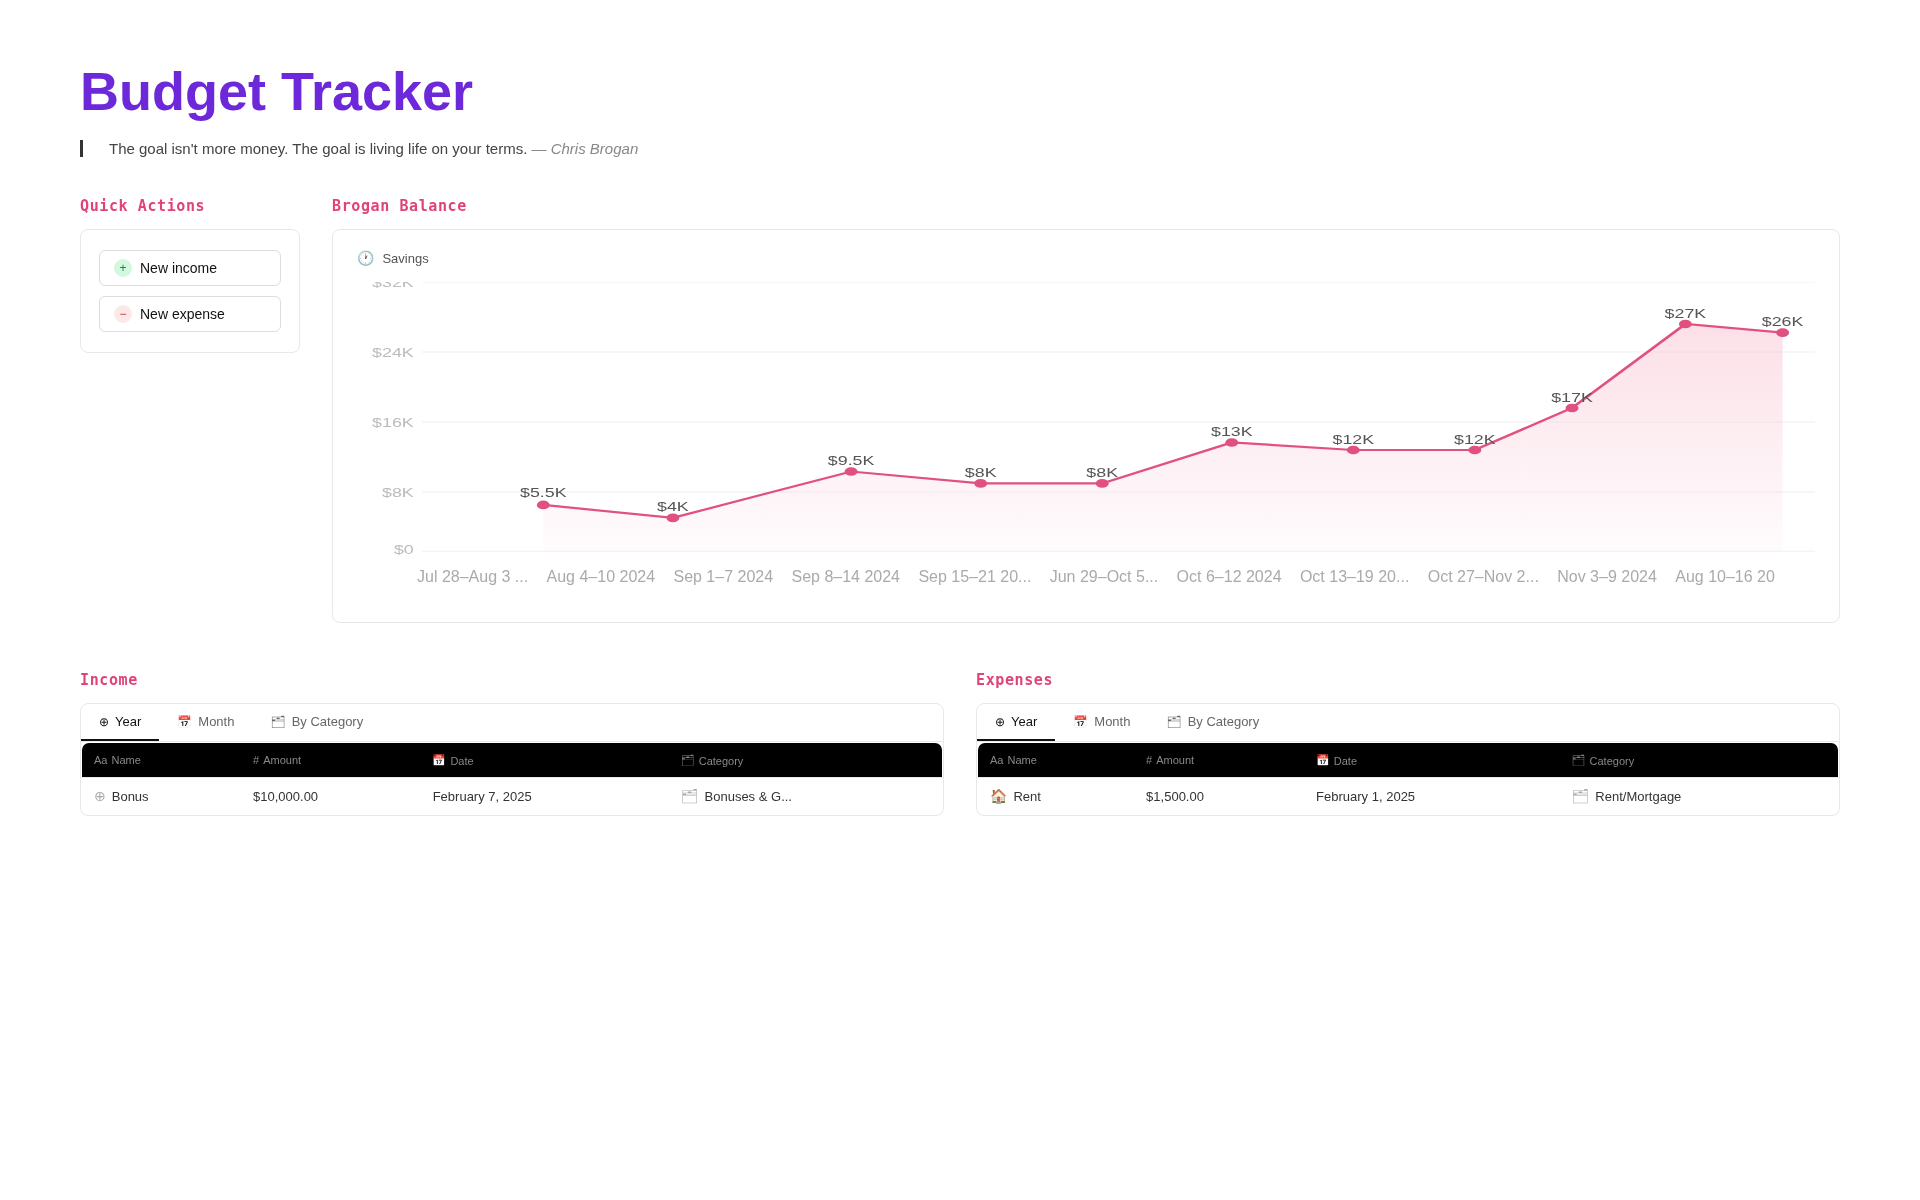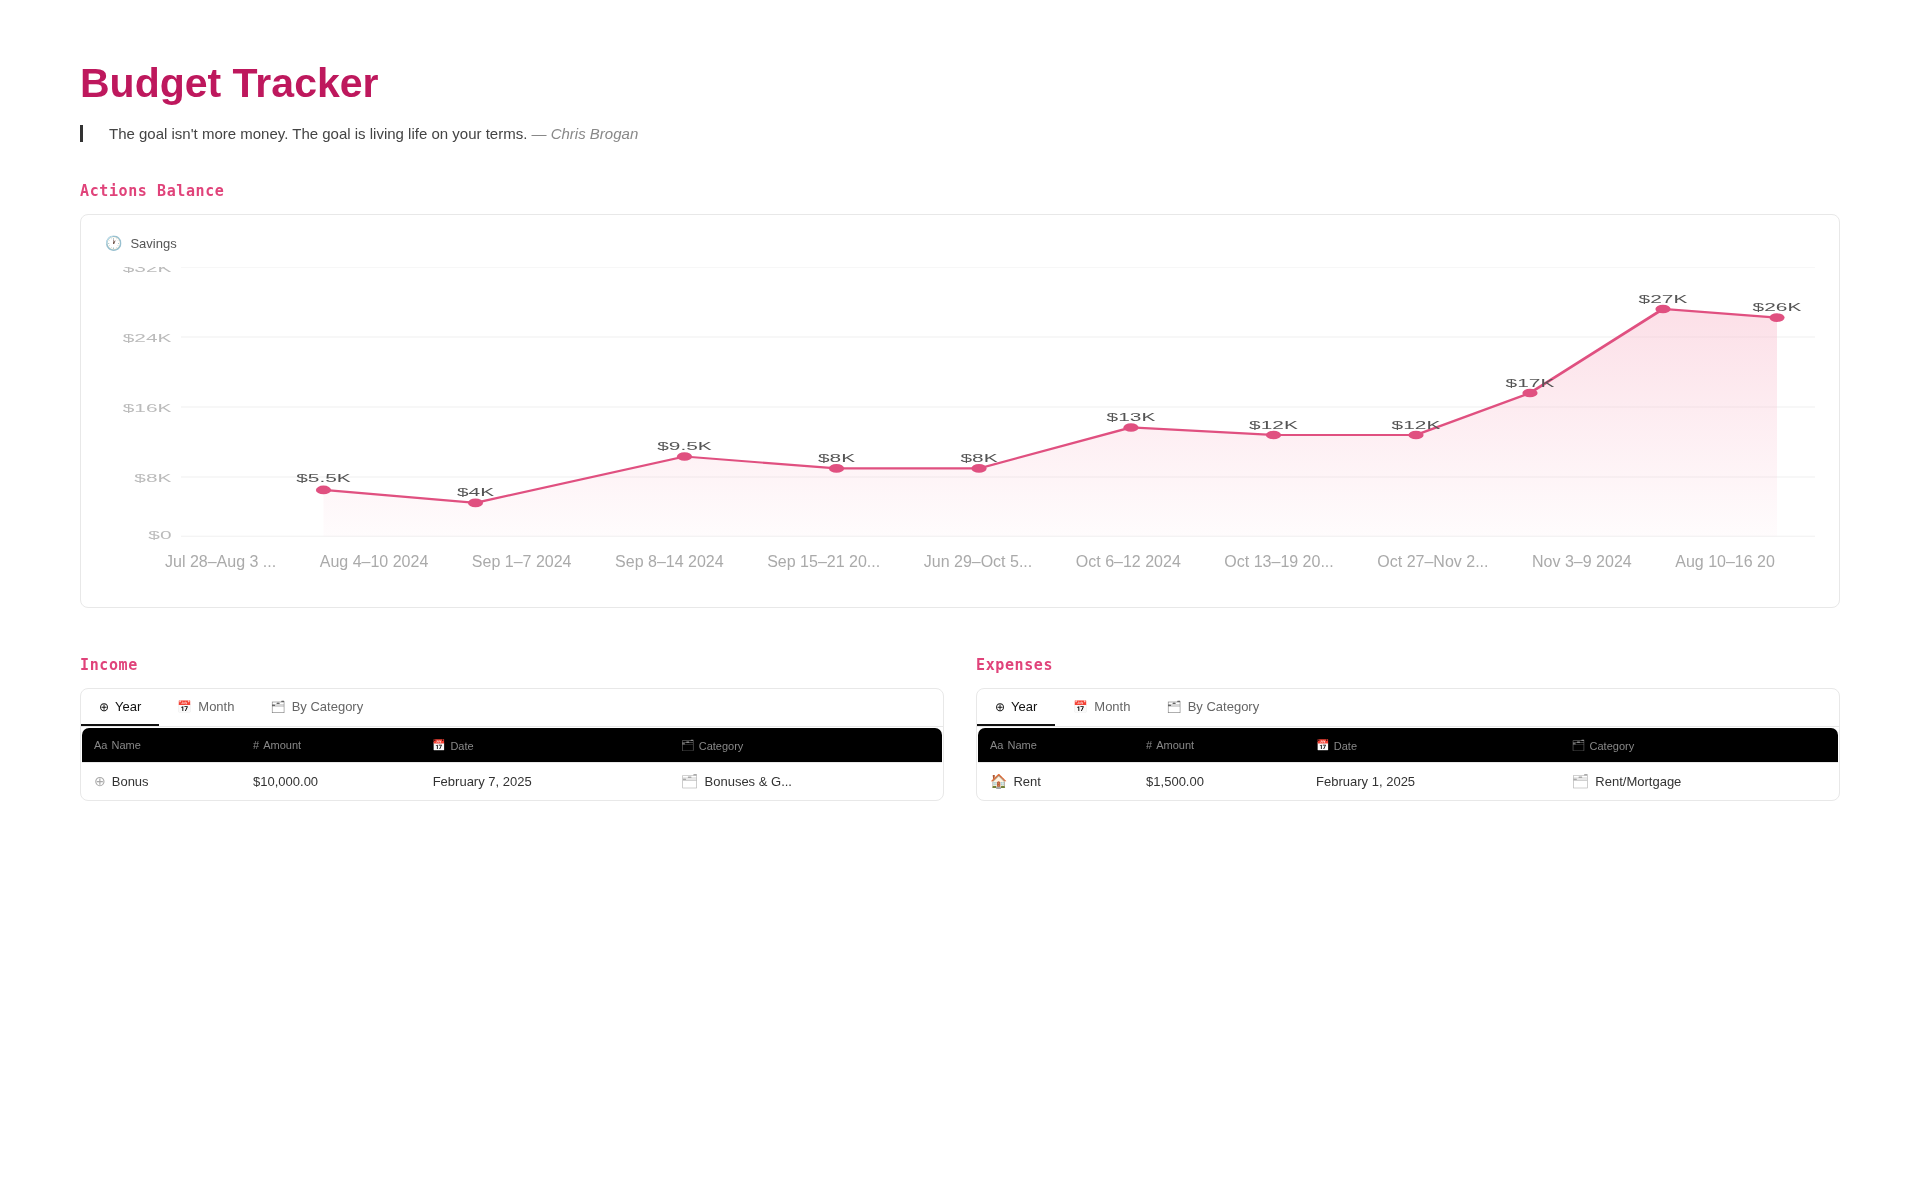--- a/index.html
+++ b/index.html
@@ -4,23 +4,23 @@
   <style>
     * { box-sizing: border-box; margin: 0; padding: 0; }
     body {
       font-family: -apple-system, BlinkMacSystemFont, 'Segoe UI', sans-serif;
       background: #fff;
       color: #1a1a1a;
       padding: 60px 80px;
       min-height: 1200px;
     }
     h1.page-title {
-      font-size: 41px;
+      font-size: 54px;
       font-weight: 800;
-      color: #be185d;
+      color: #6d28d9;
       margin-bottom: 18px;
     }
     .quote-block {
       border-left: 3px solid #333;
       padding-left: 26px;
       margin-bottom: 40px;
       font-size: 15px;
       color: #444;
     }
     .quote-block em {
@@ -183,23 +183,36 @@
 
 <h1 class="page-title">Budget Tracker</h1>
 
 <div class="quote-block">
   <span>The goal isn't more money. The goal is living life on your terms.</span>
   <em> <span>— Chris Brogan</span></em>
 </div>
 
 <div class="top-row">
 
+  <div class="quick-actions-section">
+    <div class="section-title-pink">Quick Actions</div>
+    <div class="quick-actions-card">
+      <button class="action-btn">
+        <span class="btn-icon income">+</span>
+        <span>New income</span>
+      </button>
+      <button class="action-btn">
+        <span class="btn-icon expense">−</span>
+        <span>New expense</span>
+      </button>
+    </div>
+  </div>
 
   <div class="account-balance-section">
-    <div class="section-title-pink">Actions Balance</div>
+    <div class="section-title-pink">Brogan Balance</div>
     <div class="chart-card">
       <div class="chart-legend">
         <span style="font-size:14px;">🕐</span>
         <span>Savings</span>
       </div>
 
       <div class="chart-area">
         <svg class="chart-svg" viewBox="0 0 900 260" preserveAspectRatio="none">
 
           <line x1="40" y1="0" x2="900" y2="0" stroke="#f0f0f0" stroke-width="1"></line>

